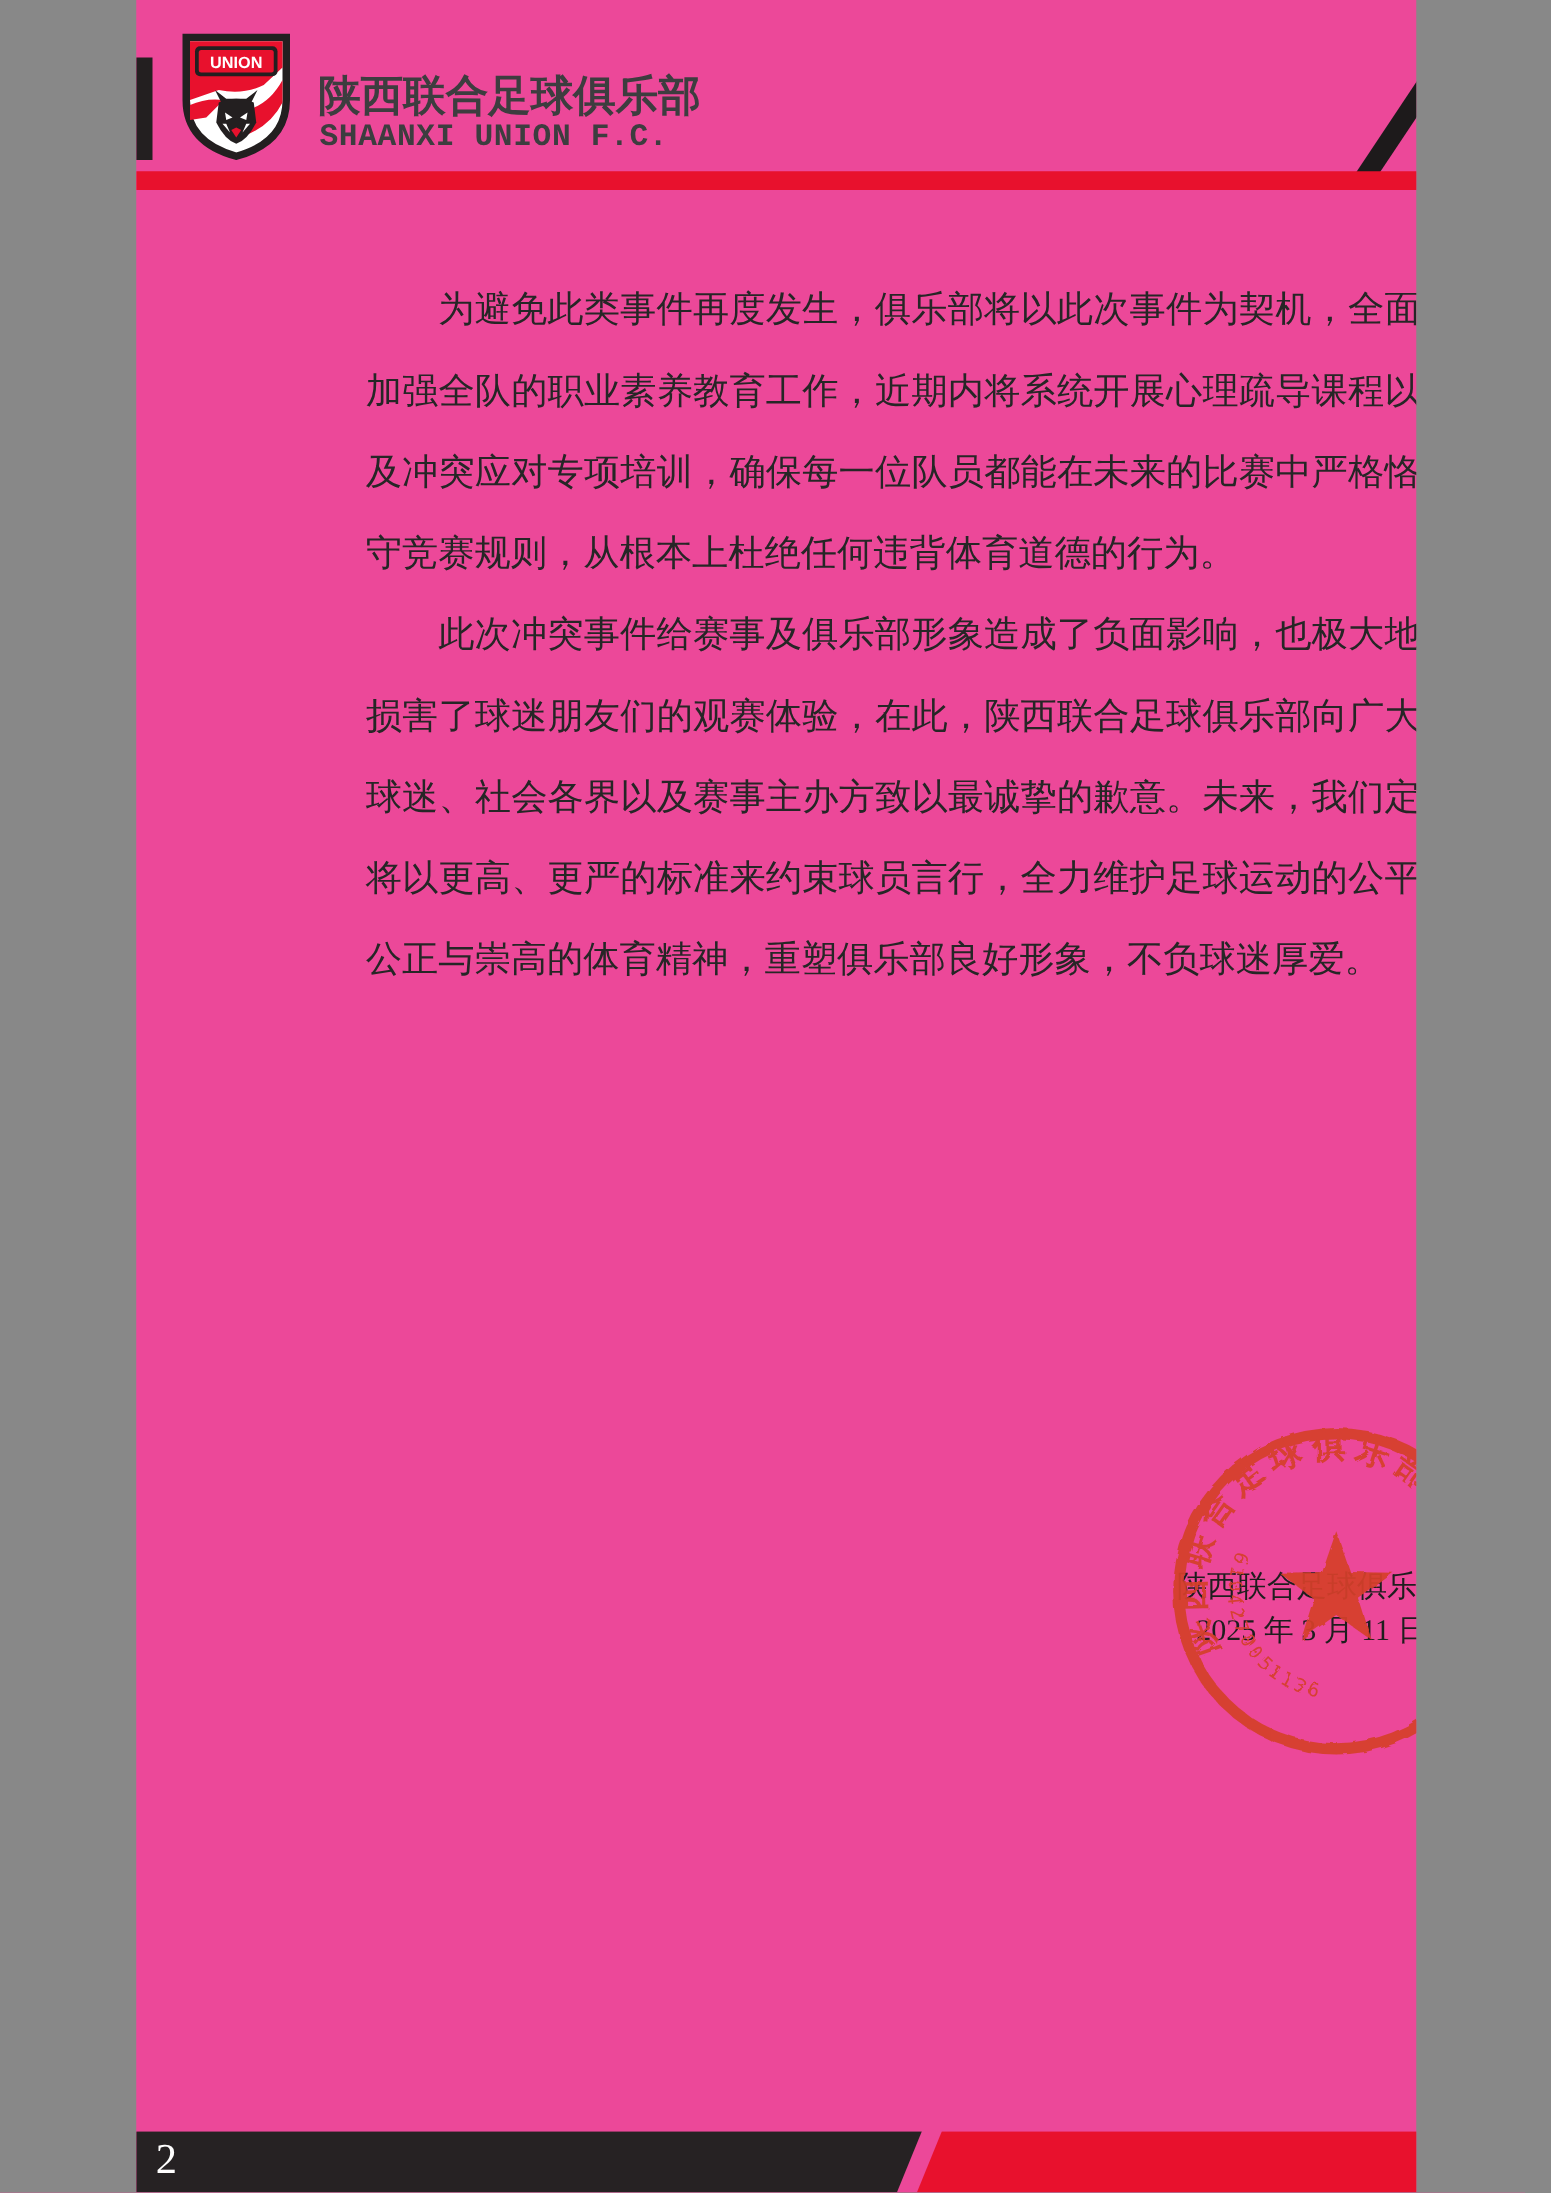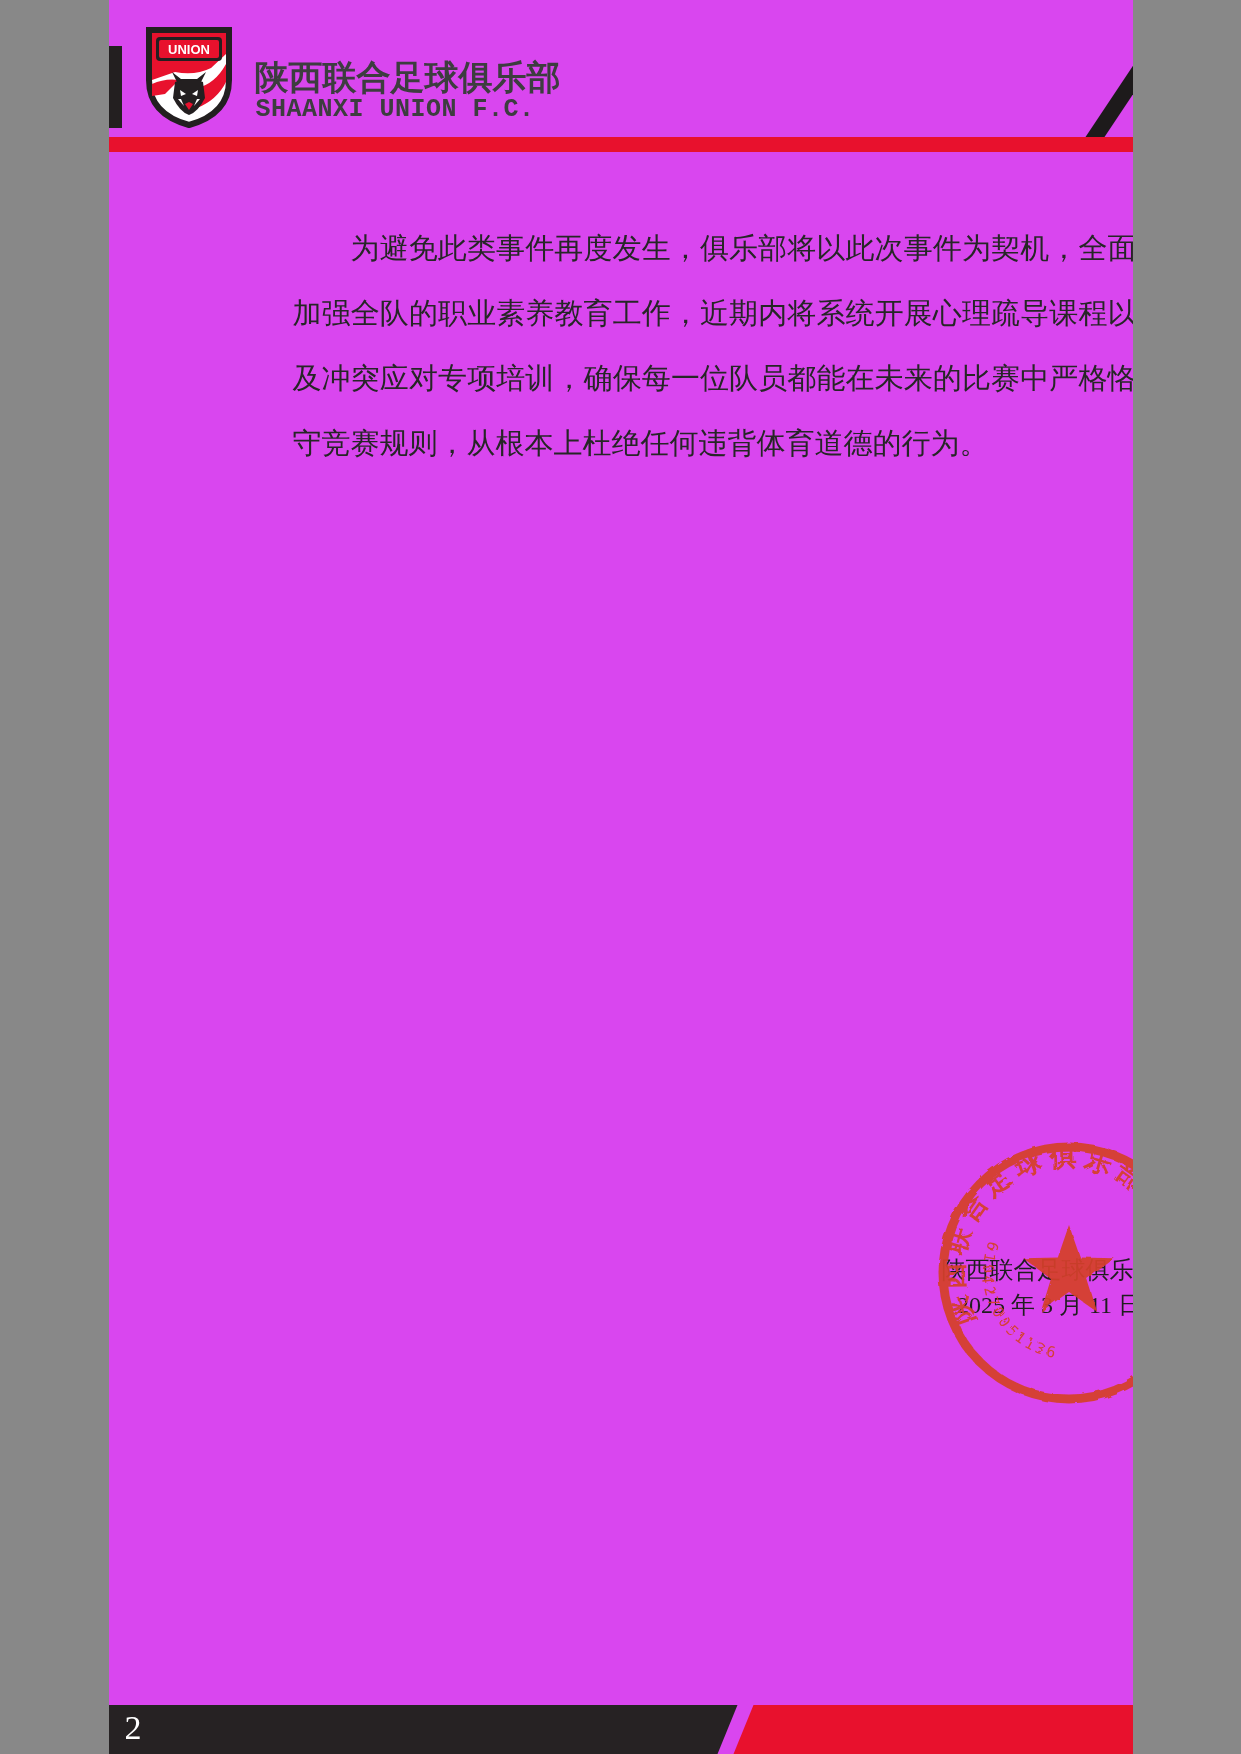--- a/index.html
+++ b/index.html
@@ -1,20 +1,20 @@
 <!DOCTYPE html>
 <html><head>
 <meta charset="utf-8">
 <style>
   html,body{margin:0;padding:0;background:#888;}
   .page{
     position:relative;
     width:1024px;height:1754px;
     margin:0 auto;
-    background:#d946ef;
+    background:#ec4899;
     overflow:hidden;
     font-family:"Liberation Serif","DejaVu Serif",serif;
   }
   
   .hdr-black-bar{position:absolute;left:0;top:46px;width:13px;height:82px;background:#231f20;}
   .logo{position:absolute;left:36px;top:24px;width:88px;height:104px;}
   .club-zh{
     position:absolute;left:146px;top:58px;
     font-family:"Liberation Sans","DejaVu Sans",sans-serif;
     font-weight:700;font-size:34px;color:#3d3d3f;letter-spacing:0px;line-height:38px;
@@ -99,20 +99,21 @@
 
     <div class="hdr-deco">
       <div class="black-stripe"></div>
       <div class="red-par"></div>
     </div>
     <div class="hdr-red-bar"></div>
   </div>
 
   <div class="doc-body">
     <p>为避免此类事件再度发生，俱乐部将以此次事件为契机，全面加强全队的职业素养教育工作，近期内将系统开展心理疏导课程以及冲突应对专项培训，确保每一位队员都能在未来的比赛中严格恪守竞赛规则，从根本上杜绝任何违背体育道德的行为。</p>
+    <p>此次冲突事件给赛事及俱乐部形象造成了负面影响，也极大地损害了球迷朋友们的观赛体验，在此，陕西联合足球俱乐部向广大球迷、社会各界以及赛事主办方致以最诚挚的歉意。未来，我们定将以更高、更严的标准来约束球员言行，全力维护足球运动的公平公正与崇高的体育精神，重塑俱乐部良好形象，不负球迷厚爱。</p>
   </div>
 
   <div class="signature">
     <div>陕西联合足球俱乐部</div>
     <div>2025 年 3 月 11 日</div>
   </div>
 
   <svg class="stamp" viewBox="0 0 280 280">
     <defs>
       <path id="ringPath" d="M49.1 192.5 A105 105 0 1 1 230.9 87.5 A105 105 0 1 1 49.1 192.5" fill="none"></path>

